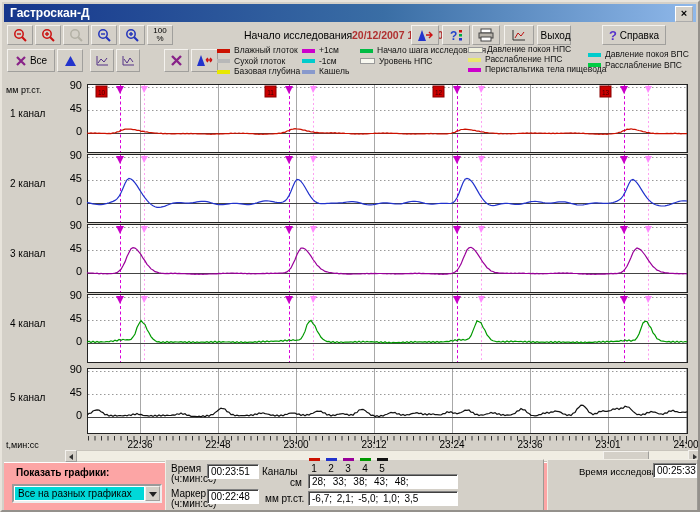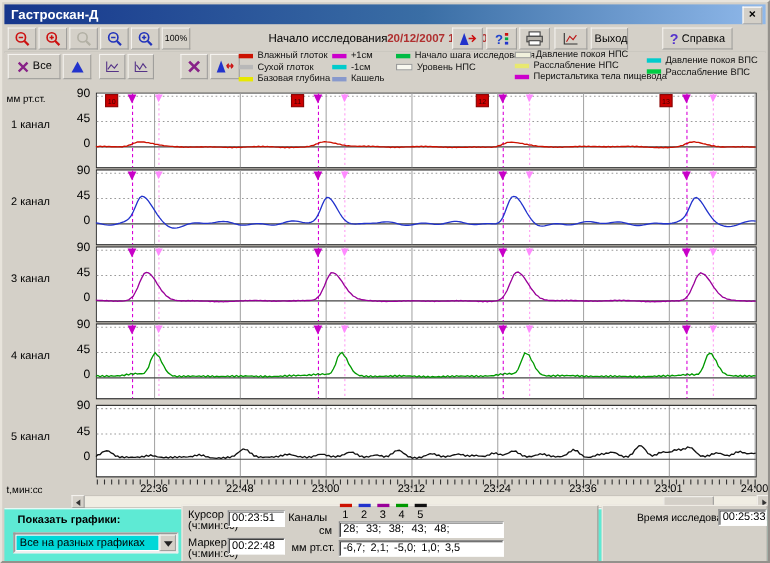--- a/index.html
+++ b/index.html
@@ -26,21 +26,21 @@
   .timelbl{position:absolute;font-size:10px;color:#000;transform:translateX(-50%);}
   
   #hscroll{position:absolute;left:2px;top:448px;width:696px;height:12px;background:#d4d0c8;}
   .sb-track{position:absolute;left:61px;top:0;width:635px;height:12px;background:#f0ede3;border:1px solid #c8c4bc;box-sizing:border-box;}
   .sb-btn{position:absolute;top:0;width:12px;height:12px;background:#d4d0c8;border:1px outset #f4f2ee;box-sizing:border-box;}
   .sb-thumb{position:absolute;left:537px;top:0;width:46px;height:12px;background:#d4d0c8;border:1px outset #f4f2ee;box-sizing:border-box;}
   .tri{width:0;height:0;position:absolute;}
   .tri-left{border-top:3px solid transparent;border-bottom:3px solid transparent;border-right:4px solid #333;left:3px;top:3px;}
   .tri-right{border-top:3px solid transparent;border-bottom:3px solid transparent;border-left:4px solid #333;left:4px;top:3px;}
   
-  #bottom{position:absolute;left:2px;top:460px;width:696px;height:50px;background:#5eead4;border-top:1px solid #fff;}
+  #bottom{position:absolute;left:2px;top:460px;width:696px;height:50px;background:#fca5a5;border-top:1px solid #fff;}
   .panel{position:absolute;border:1px outset #f0ede5;box-sizing:border-box;background:#d4d0c8;}
   .small{font-size:9px;}
   .field{position:absolute;background:#fff;border:1px solid #808080;border-right-color:#fff;border-bottom-color:#fff;box-shadow:inset 1px 1px 0 #404040;font-size:10px;padding:1px 2px 0 3px;box-sizing:border-box;color:#000;white-space:nowrap;overflow:hidden;}
   .blabel{position:absolute;font-size:10px;color:#000;white-space:nowrap;}
   #combo{position:absolute;left:8px;top:21px;width:150px;height:19px;background:#fff;border:2px inset #eee;box-sizing:border-box;}
   #combo-text{position:absolute;left:1px;top:1px;right:16px;bottom:1px;background:#00d8d8;color:#000;font-size:10px;padding:1px 0 0 3px;white-space:nowrap;overflow:hidden;}
   #combo-btn{position:absolute;right:0;top:0;width:15px;height:15px;background:#d4d0c8;border:1px outset #f4f2ee;box-sizing:border-box;}
   #combo-btn .tri-down{border-left:4px solid transparent;border-right:4px solid transparent;border-top:5px solid #222;left:3px;top:5px;}
   .chnum{position:absolute;font-size:10px;color:#000;width:14px;text-align:center;}
   .chsw{position:absolute;width:11px;height:3px;}
@@ -85,21 +85,21 @@
         </svg>
     </div>
     <div class="btn" style="left:115px;top:2px;width:26px;height:20px;">
       <svg width="15" height="15">
           <circle cx="6" cy="6" r="4.2" fill="none" stroke="#2233bb" stroke-width="1.5"></circle>
           <line x1="4" y1="6" x2="8" y2="6" stroke="#2233bb" stroke-width="1.4"></line>
           <line x1="6" y1="4" x2="6" y2="8" stroke="#2233bb" stroke-width="1.4"></line>
           <line x1="9.2" y1="9.2" x2="13" y2="13" stroke="#2233bb" stroke-width="2"></line>
         </svg>
     </div>
-    <div class="btn" style="left:143px;top:2px;width:26px;height:20px;flex-direction:row;gap:0;line-height:8px;font-size:8px;">
+    <div class="btn" style="left:143px;top:2px;width:26px;height:20px;flex-direction:column;gap:0;line-height:8px;font-size:8px;">
       <span>100</span>
       <span>%</span>
     </div>
 
     <span class="tlabel" style="left:240px;top:6px;">Начало исследования</span>
     <span class="tvalue" style="left:348px;top:6px;">20/12/2007 11:27:00</span>
 
     <div class="btn" style="left:500px;top:2px;width:30px;height:20px;">
       <svg width="16" height="13">
           <path d="M2 1 V11 H14" stroke="#333" fill="none"></path>
@@ -488,21 +488,21 @@
   <div id="bottom">
     <span class="blabel" style="left:12px;top:4px;font-weight:bold;">Показать графики:</span>
     <div id="combo">
       <span id="combo-text">Все на разных графиках</span>
       <span id="combo-btn">
           <i class="tri tri-down"></i>
         </span>
     </div>
 
     <div class="panel" style="left:161px;top:-4px;width:379px;height:52px;">
-      <span class="blabel" style="left:5px;top:3px;">Курсор</span>
+      <span class="blabel" style="left:5px;top:3px;">Время</span>
       <span class="blabel small" style="left:5px;top:13px;">(ч:мин:сс)</span>
       <div class="field" style="left:41px;top:4px;width:52px;height:15px;">00:23:51</div>
       <span class="blabel" style="left:5px;top:28px;">Маркер</span>
       <span class="blabel small" style="left:5px;top:38px;">(ч:мин:сс)</span>
       <div class="field" style="left:41px;top:29px;width:52px;height:15px;">00:22:48</div>
 
       <span class="blabel" style="left:96px;top:6px;">Каналы</span>
       <div id="chcols">
           <span class="chsw" style="left:143px;top:-2px;background:#cc1100;"></span>
           <span class="chnum" style="left:141px;top:3px;">1</span>

